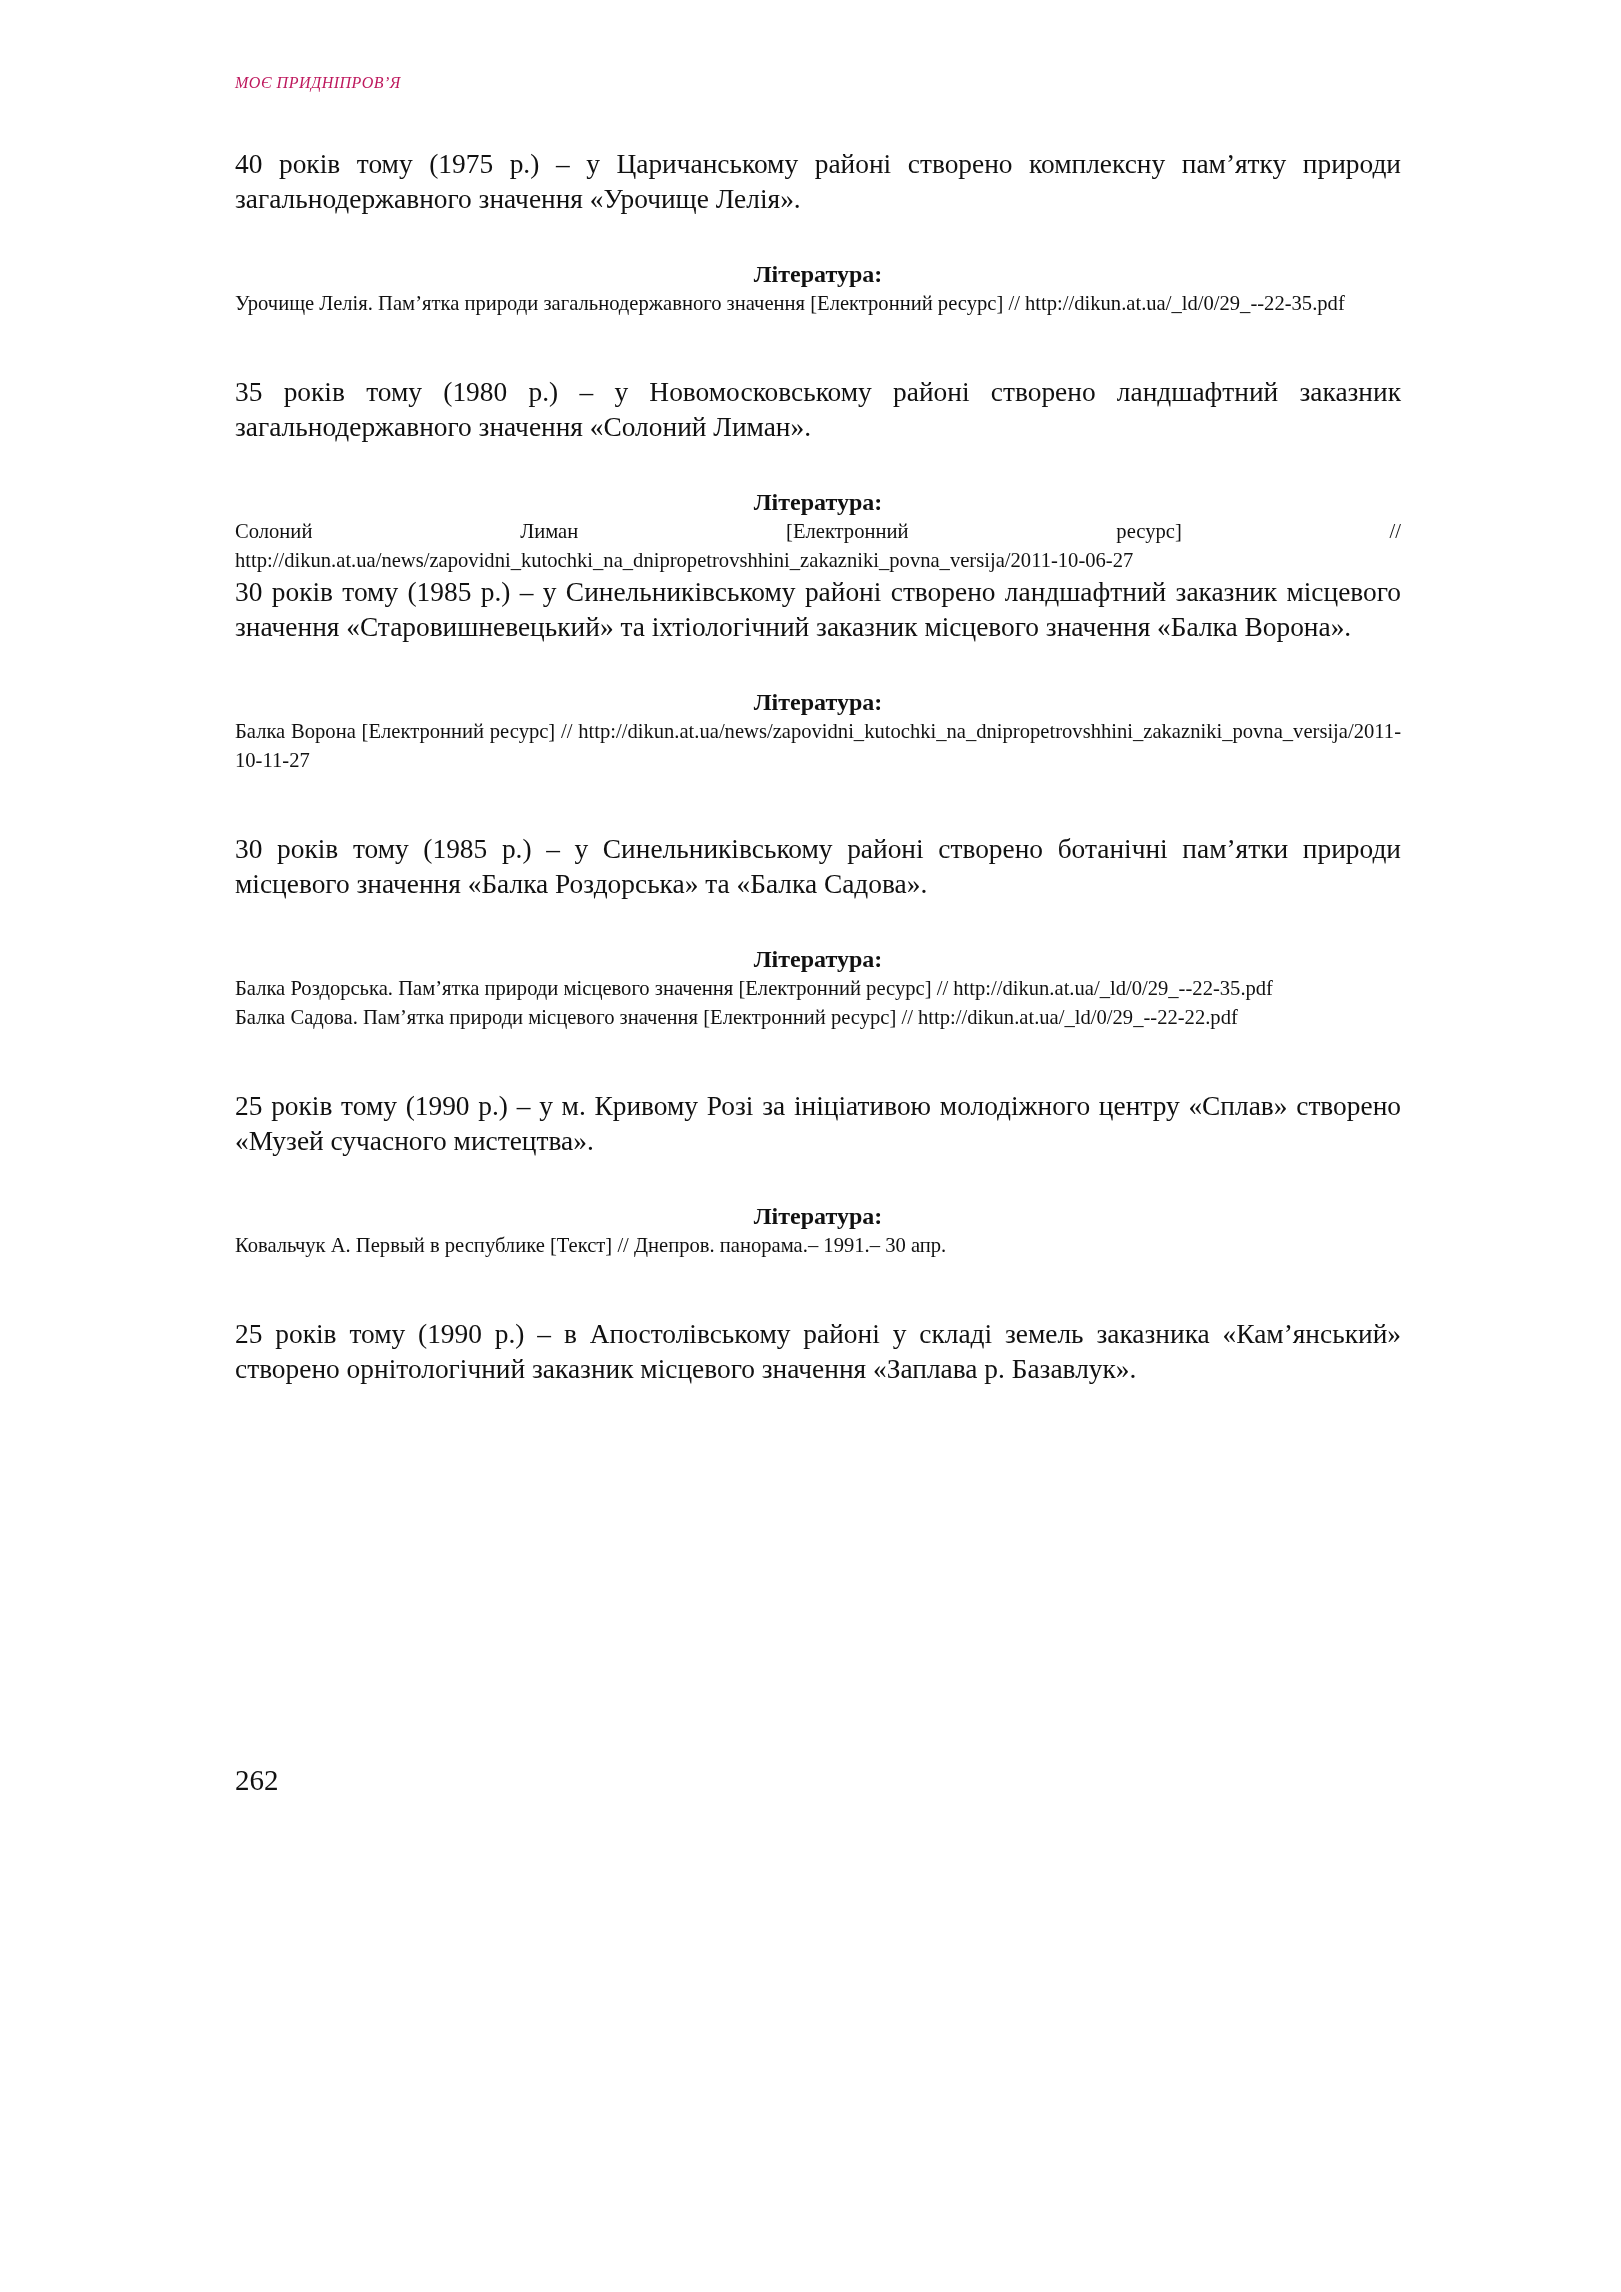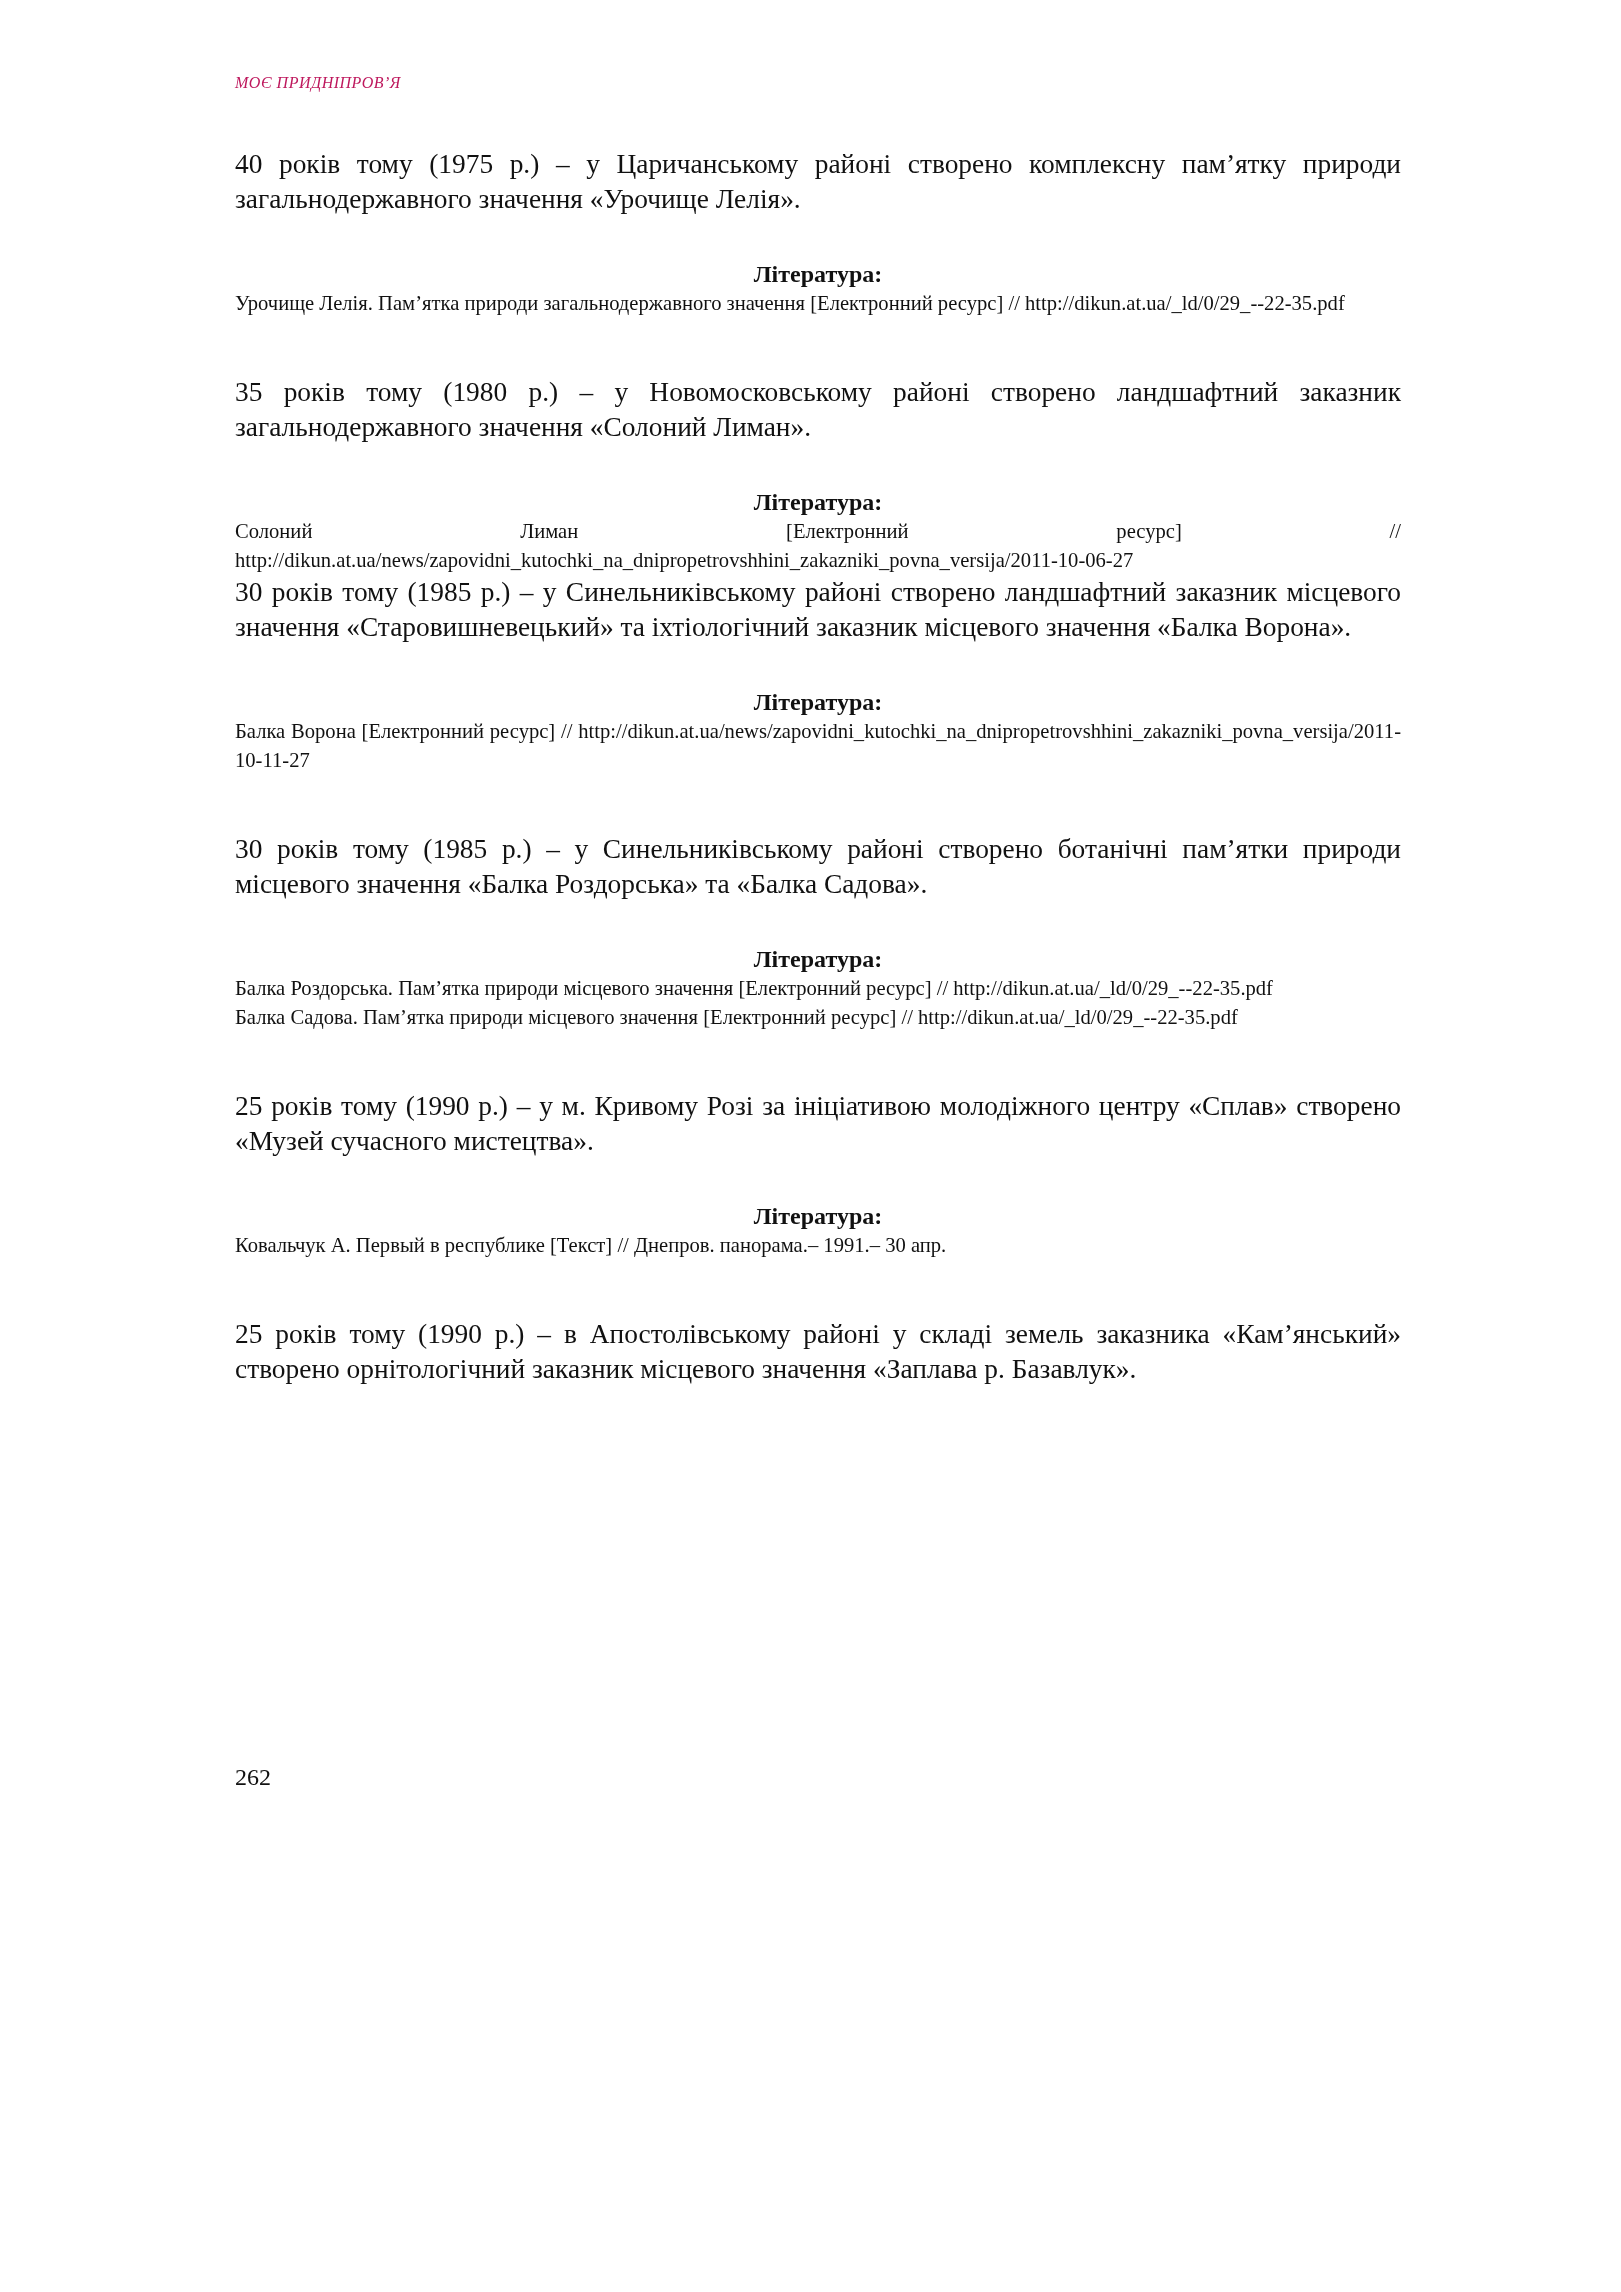--- a/index.html
+++ b/index.html
@@ -18,21 +18,21 @@
   .lit-label {
     font-family: "Liberation Serif", serif; font-weight: bold;
     font-size: 24px; line-height: 29px; margin: 0; text-align: center;
   }
   .lit-item {
     font-family: "Liberation Serif", serif; font-size: 20.6px; line-height: 29px;
     text-align: justify; text-align-last: left; margin: 0; word-break: break-word;
   }
   .page-number {
     position: absolute; left: 235px; top: 1764px;
-    font-family: "Liberation Serif", serif; font-size: 24px; color: #111;
+    font-family: "Liberation Serif", serif; font-size: 29px; color: #111;
   }
 </style>
 </head>
 <body>
 
 <div class="running-head">МОЄ ПРИДНІПРОВ’Я</div>
 
 <div class="content">
 
   <section class="entry" style="margin-bottom:57px;">
@@ -54,21 +54,21 @@
     <div style="height:43px"></div>
     <p class="lit-label">Література:</p>
     <p class="lit-item">Балка Ворона [Електронний ресурс] // http://dikun.at.ua/news/zapovidni_kutochki_na_dnipropetrovshhini_zakazniki_povna_versija/2011-10-11-27</p>
   </section>
 
   <section class="entry" style="margin-bottom:57px;">
     <p class="entry-title">30 років тому (1985 р.) – у Синельниківському районі створено ботанічні пам’ятки природи місцевого значення «Балка Роздорська» та «Балка Садова».</p>
     <div style="height:43px"></div>
     <p class="lit-label">Література:</p>
     <p class="lit-item">Балка Роздорська. Пам’ятка природи місцевого значення [Електронний ресурс] // http://dikun.at.ua/_ld/0/29_--22-35.pdf</p>
-    <p class="lit-item">Балка Садова. Пам’ятка природи місцевого значення [Електронний ресурс] // http://dikun.at.ua/_ld/0/29_--22-35.pdf</p>
+    <p class="lit-item">Балка Садова. Пам’ятка природи місцевого значення [Електронний ресурс] // http://dikun.at.ua/_ld/0/29_--22-22.pdf</p>
   </section>
 
   <section class="entry" style="margin-bottom:57px;">
     <p class="entry-title">25 років тому (1990 р.) – у м. Кривому Розі за ініціативою молодіжного центру «Сплав» створено «Музей сучасного мистецтва».</p>
     <div style="height:43px"></div>
     <p class="lit-label">Література:</p>
     <p class="lit-item">Ковальчук А. Первый в республике [Текст] // Днепров. панорама.– 1991.– 30 апр.</p>
   </section>
 
   <section class="entry">

